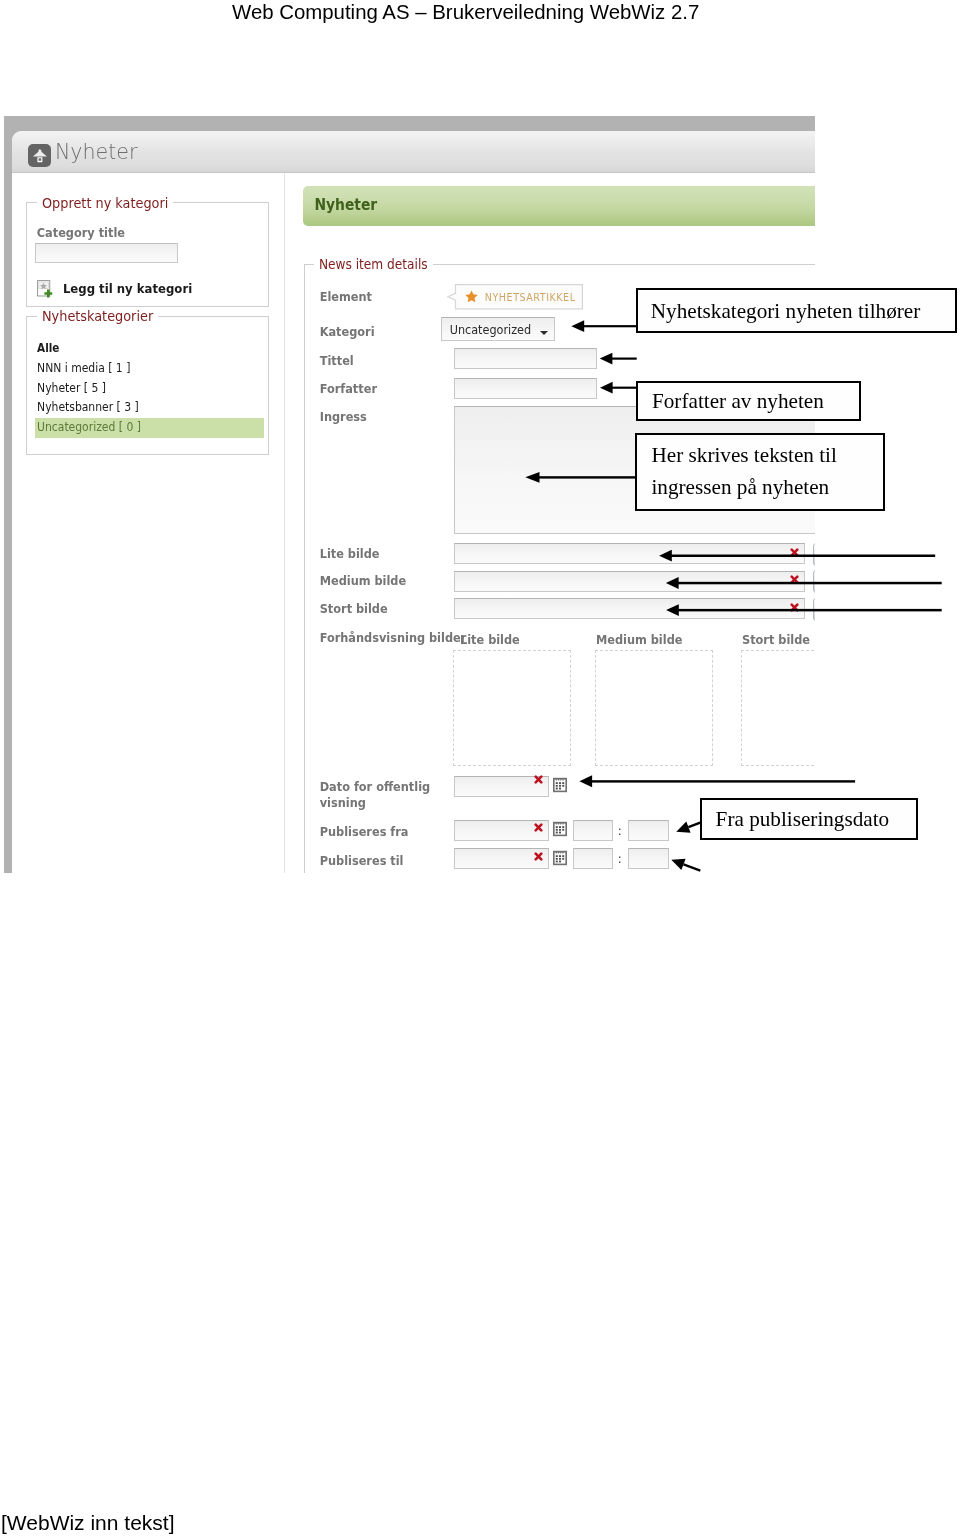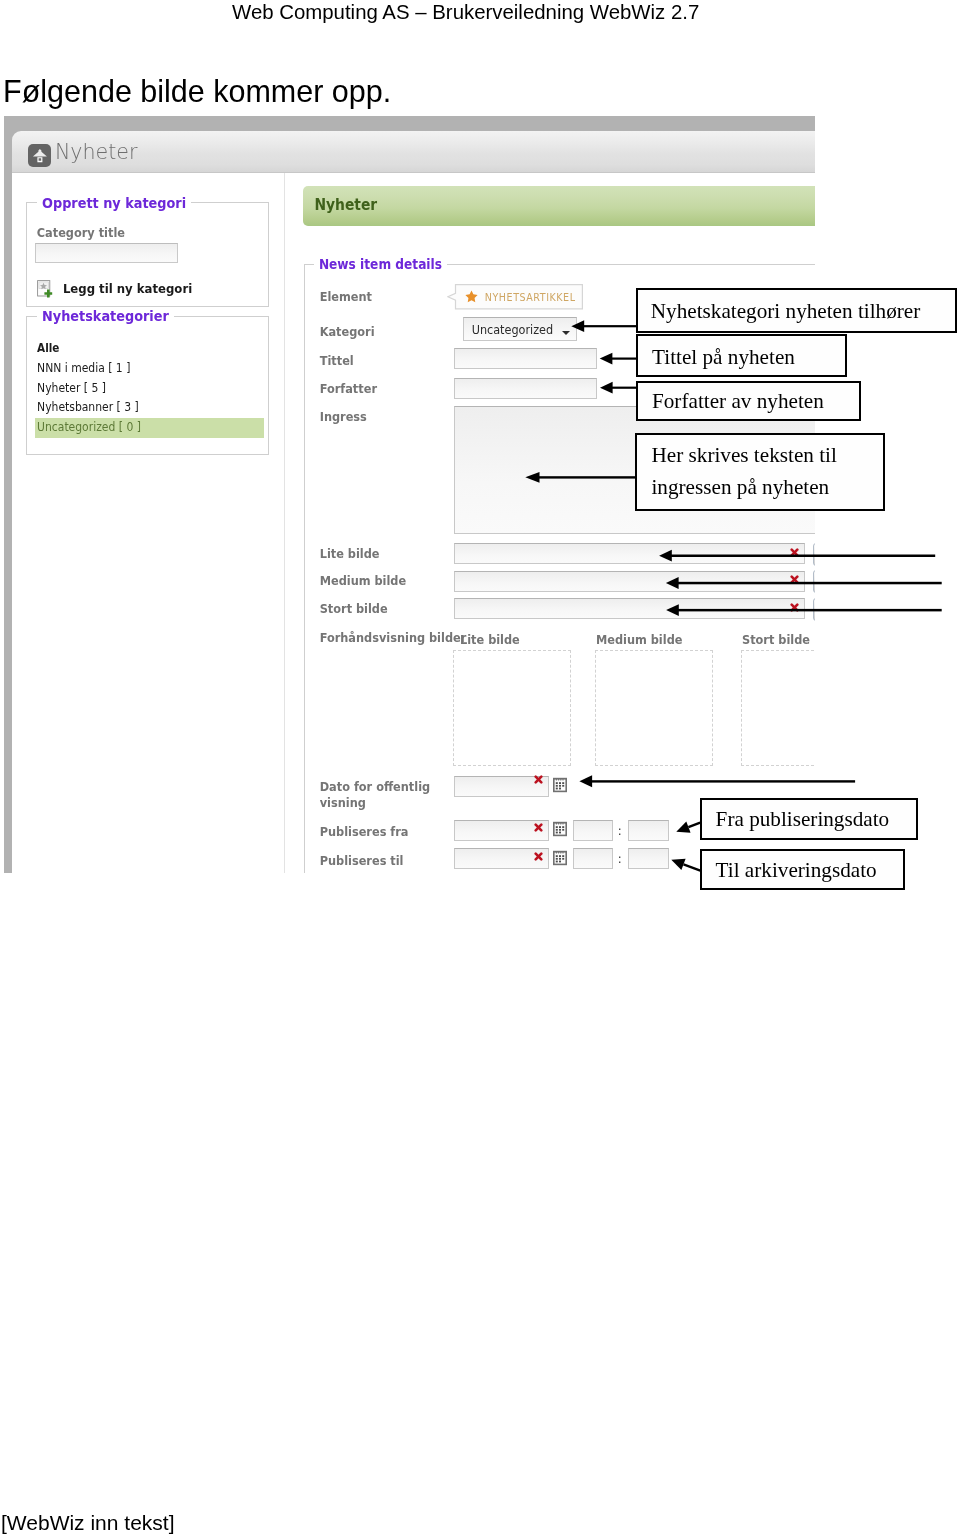--- a/index.html
+++ b/index.html
@@ -22,21 +22,21 @@
   #home-icon svg{position:absolute;left:-0.2px;top:0px;}
   #appbar-title{position:absolute;left:42.9px;top:8.6px;font-size:20.6px;color:#6e6e6e;
      font-family:"DejaVu Sans",sans-serif;font-weight:200;}
   #addnews{position:absolute;left:806.9px;top:14.5px;font-size:12.0px;color:#6b6b6b;text-decoration:underline;white-space:nowrap;}
 
   
   #leftcol{position:absolute;left:0;top:57px;width:272.3px;height:700px;background:#fff;border-right:1px solid #e3e3e3;}
   #rightcol{position:absolute;left:273.3px;top:57px;width:625.7px;height:700px;background:#fff;}
 
   .fs{position:absolute;border:1px solid #cfcfcf;background:#fff;}
-  .fs-leg{position:absolute;background:#fff;color:#6d28d9;font-weight:bold;font-size:14.3px;padding:0 5px;white-space:nowrap;}
+  .fs-leg{position:absolute;background:#fff;color:#7f1d1d;font-weight:normal;font-size:14.3px;padding:0 5px;white-space:nowrap;}
 
   .lbl{position:absolute;color:#757575;font-weight:bold;font-size:12.6px;white-space:nowrap;}
   .inp{position:absolute;background:linear-gradient(to bottom,#eeeeee,#f7f7f7 60%,#fafafa);border:1px solid #c9c9c9;border-top-color:#bdbdbd;}
 
 
   .grn-hdr{position:absolute;background:linear-gradient(to bottom,#d2e2b8 0%,#cddeb0 25%,#c4d8a2 55%,#b4cc8b 85%,#a9c783 100%);
      border-radius:5px;}
   .grn-hdr span{position:absolute;left:14px;top:8px;color:#3c5a16;font-weight:bold;font-size:13px;}
 
   fieldset{margin:0;padding:0;}
@@ -58,21 +58,21 @@
   #fs-details{left:19.1px;top:90.5px;width:592.9px;height:640px;}
   #fs-details>.fs-leg{font-size:13.55px;left:8.5px;top:-8.4px;}
   .frow-lbl{position:absolute;color:#757575;font-weight:bold;font-size:12.6px;white-space:nowrap;left:34.4px;}
   .tinp{position:absolute;left:169.0px;width:140.5px;height:19px;
       background:linear-gradient(to bottom,#eeeeee,#f7f7f7 60%,#fafafa);border:1px solid #c8c8c8;border-top-color:#b4b4b4;}
 
   #el-tag{position:absolute;left:162px;top:110.6px;height:27px;width:137px;}
   #el-tag-svg{position:absolute;left:0;top:0;}
   #el-star{position:absolute;left:18.2px;top:6.5px;}
   #el-txt{position:absolute;left:37.5px;top:7.2px;font-size:10.6px;color:#cfa663;letter-spacing:0.55px;}
-  #kat-select{position:absolute;left:178px;top:144px;width:113.4px;height:23.7px;box-sizing:border-box;
+  #kat-select{position:absolute;left:156px;top:144px;width:113.4px;height:23.7px;box-sizing:border-box;
      background:linear-gradient(to bottom,#eeeeee,#f6f6f6 55%,#fbfbfb);border:1px solid #c8c8c8;border-top-color:#b2b2b2;padding-left:15px;}
   #kat-val{position:absolute;left:7.4px;top:3.8px;font-size:12.5px;color:#2b2b2b;}
   #kat-caret{position:absolute;left:97.5px;top:13.2px;width:0;height:0;border-left:4.3px solid transparent;border-right:4.3px solid transparent;border-top:4.8px solid #2d2d2d;}
 
   .fileinp{width:348.9px!important;height:19px;}
   .reqx{position:absolute;left:505.2px;width:9px;height:9px;}
   .reqx svg{display:block;}
   .btn{position:absolute;left:527.5px;width:63.8px;height:23px;box-sizing:border-box;
      background:linear-gradient(to bottom,#fafafa 0%,#ececec 48%,#dedede 52%,#d2d2d2 100%);
      border:1px solid #b2bcc8;border-radius:3px;color:#0b0b0b;font-size:12.2px;text-align:center;line-height:24.5px;font-family:"Liberation Sans",sans-serif;}
@@ -101,21 +101,20 @@
   #co5{left:700.3px;top:798.1px;width:218.2px;height:41.5px;}
   #co5 span{left:13.3px;top:6.5px;}
   #co6{left:700.3px;top:849.1px;width:204.6px;height:41.2px;}
   #co6 span{left:13.3px;top:7px;}
 </style>
 </head>
 <body>
 
 <div class="page">
   <div id="doc-header">Web Computing AS – Brukerveiledning WebWiz 2.7</div>
-  <div id="doc-heading">Følgende bilde kommer opp.</div>
 
   <div id="shot">
     <div id="app">
       <div id="appbar">
         <div id="home-icon">
           <svg width="24" height="24" viewBox="0 0 24 24">
             <path d="M11.9 5.0 L13.4 6.4 L13.4 7.8 L18.9 12.6 L4.9 12.6 L10.4 7.8 L10.4 6.4 Z" fill="#ececec"></path>
             <path d="M9.4 13.2 L14.4 13.2 L14.4 18.2 L9.4 18.2 Z" fill="#ffffff"></path>
             <path d="M10.6 14.2 L13.2 14.2 L13.2 16.7 L10.6 16.7 Z" fill="#6b6b6b"></path>
           </svg>
@@ -369,30 +368,24 @@
       <g>
           <line x1="700.3" y1="870.6" x2="683.5" y2="864.3" stroke-width="2.4"></line>
           <path d="M671.3 859.7 L685.6 858.7 L681.4 869.9 Z" stroke="none"></path>
         </g>
     </g>
   </svg>
 
   <div class="callout" id="co1">
       <span>Nyhetskategori nyheten tilhører</span>
     </div>
-  <div class="callout" id="co2">
-      <span>Tittel på nyheten</span>
-    </div>
   <div class="callout" id="co3">
       <span>Forfatter av nyheten</span>
     </div>
   <div class="callout" id="co4">
       <span>Her skrives teksten til ingressen på nyheten</span>
     </div>
   <div class="callout" id="co5">
       <span>Fra publiseringsdato</span>
     </div>
-  <div class="callout" id="co6">
-      <span>Til arkiveringsdato</span>
-    </div>
 
   <div id="doc-footer">[WebWiz inn tekst]</div>
 </div>
 
 </body></html>

